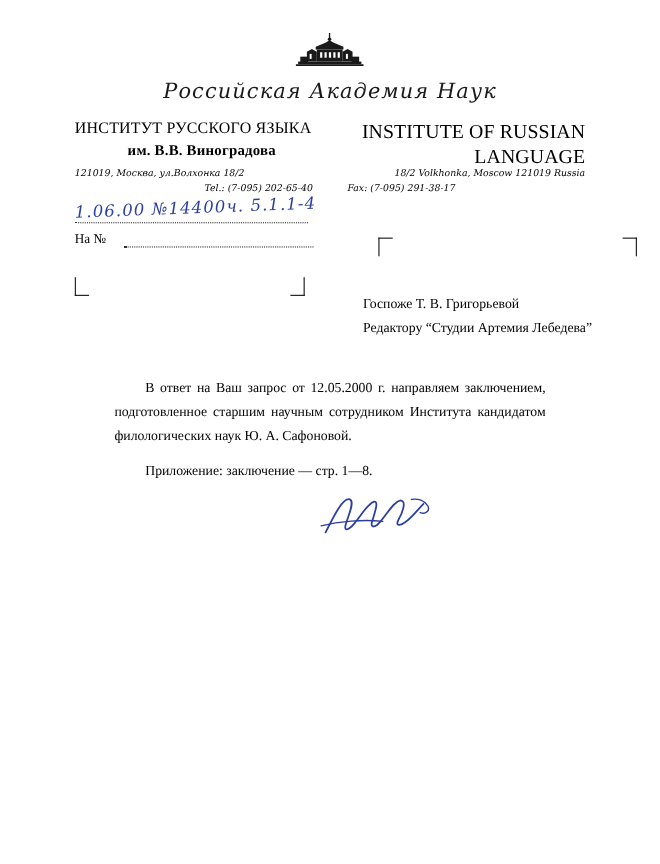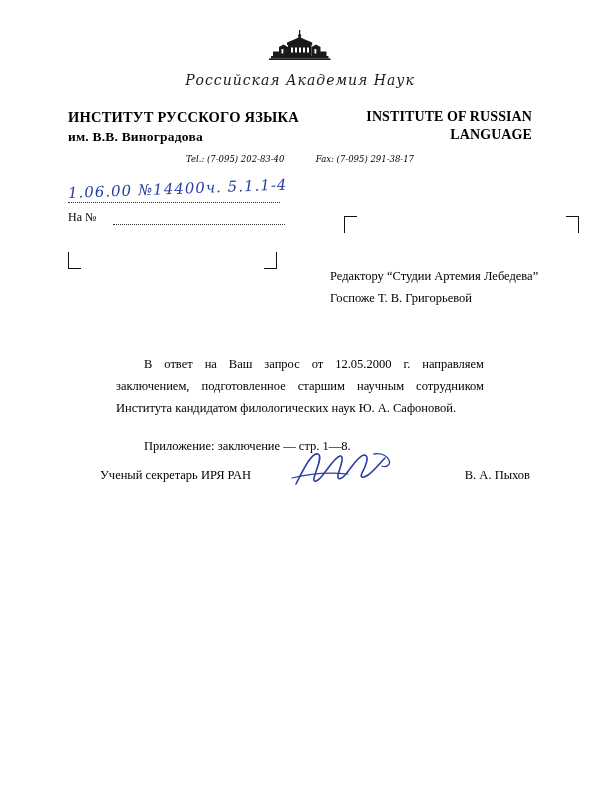--- a/index.html
+++ b/index.html
@@ -29,56 +29,57 @@
     top: 30px;
     left: 0;
     width: 600px;
     text-align: center;
   }
   .emblem-svg { display: block; margin: 0 auto; }
   .academy-name {
     margin-top: 2px;
     font-family: "DejaVu Serif", serif;
     font-style: italic;
-    font-size: 14px;
+    font-size: 19px;
     letter-spacing: 1px;
     color: #1a1a1a;
   }
 
   
   .letterhead {
     position: absolute;
     top: 108px;
     left: 68px;
     width: 464px;
     display: flex;
     justify-content: space-between;
     align-items: flex-start;
   }
   .lh-left { width: 232px; }
   .lh-right { width: 228px; text-align: right; }
 
   .inst-ru-line1 {
     font-family: "Liberation Serif", serif;
-    font-weight: bold;
+    font-weight: normal;
     font-size: 14.5px;
     letter-spacing: 0.2px;
     line-height: 1.25;
   }
   .inst-ru-line2 {
     font-family: "Liberation Serif", serif;
     font-weight: bold;
     font-size: 13.5px;
     margin-top: 3px;
     letter-spacing: 0.2px;
+    margin-left: 48px;
   }
   .inst-en-line1 {
     font-family: "Liberation Serif", serif;
-    font-weight: bold;
-    font-size: 14px;
+    font-weight: normal;
+    font-size: 18px;
     letter-spacing: 0.1px;
     line-height: 1.25;
   }
   .inst-en-line2 {
     font-family: "Liberation Serif", serif;
     font-weight: bold;
     font-size: 13.5px;
     margin-top: 3px;
   }
 
@@ -167,21 +168,21 @@
   .body-text {
     position: absolute;
     top: 338px;
     left: 100px;
     width: 400px;
     font-family: "Liberation Serif", serif;
     font-size: 12.5px;
     line-height: 1.75;
     text-align: justify;
   }
-  .body-text p { margin: 16px; }
+  .body-text p { margin: 4px; }
   .body-text p + p { margin-top: 10px; }
   .indent { display: inline-block; width: 28px; }
 
   
   .sig-row {
     position: absolute;
     top: 468px;
     left: 100px;
     width: 430px;
     display: flex;
@@ -242,22 +243,26 @@
     <div class="lh-left">
       <div class="inst-ru-line1">ИНСТИТУТ РУССКОГО ЯЗЫКА</div>
       <div class="inst-ru-line2">им.  В.В. Виноградова</div>
     </div>
     <div class="lh-right">
       <div class="inst-en-line1">INSTITUTE OF RUSSIAN LANGUAGE</div>
     </div>
   </div>
 
   <div class="addr-block">
+    <div class="addr-row">
+      <div class="addr-left">121019, Москва, ул.Волхонка 18/2</div>
+      <div class="addr-right">18/2 Volkhonka, Moscow 121019 Russia</div>
+    </div>
     <div class="addr-center">
-      <span>Tel.: (7-095) 202-83-40</span>
+      <span>Tel.: (7-095) 202-65-40</span>
       <span style="display:inline-block;width:26px"></span>
       <span>Fax: (7-095) 291-38-17</span>
     </div>
   </div>
 
   <div class="ref-area">
     <div class="ref-line">
       <span class="dotted" style="width:212px"></span>
       <span class="handwriting">1.06.00  №14400ч. 5.1.1-4</span>
     </div>
@@ -266,33 +271,29 @@
       <span class="dotted" style="width:172px"></span>
     </div>
   </div>
 
   <div class="bracket left" style="top:216px; left:344px;"></div>
   <div class="bracket right" style="top:216px; left:566px;"></div>
   <div class="bracket bl" style="top:252px; left:68px;"></div>
   <div class="bracket br" style="top:252px; left:264px;"></div>
 
   <div class="addressee">
+    <div>Госпоже Т. В. Григорьевой</div>
     <div>Редактору “Студии Артемия Лебедева”</div>
-    <div>Госпоже Т. В. Григорьевой</div>
   </div>
 
   <div class="body-text">
     <p><span class="indent"></span><span>В ответ на Ваш запрос от 12.05.2000 г. направляем заключением, подготовленное старшим научным сотрудником Института кандидатом филологических наук Ю. А. Сафоновой.</span></p>
     <p><span class="indent"></span><span>Приложение: заключение — стр. 1—8.</span></p>
   </div>
 
-  <div class="sig-row">
-    <span>Ученый секретарь ИРЯ РАН</span>
-    <span>В. А. Пыхов</span>
-  </div>
 
   <div class="sig-mark">
     <svg width="110" height="50" viewBox="0 0 110 50" xmlns="http://www.w3.org/2000/svg">
       <g fill="none" stroke="#2a3fa0" stroke-width="1.6" stroke-linecap="round">
         <path d="M6 40 C 14 24, 22 8, 28 10 C 33 12, 26 26, 24 34 C 23 39, 27 38, 32 32 C 38 25, 44 14, 50 12 C 55 11, 50 24, 48 31 C 47 36, 51 36, 56 30 C 62 23, 68 12, 74 11 C 80 11, 76 22, 72 29 C 70 33, 72 35, 78 31 C 84 27, 90 19, 95 14"></path>
         <path d="M2 34 C 18 30, 40 28, 58 30" stroke-width="1.2"></path>
         <path d="M84 10 C 90 9, 96 11, 99 16 C 101 20, 97 24, 92 22" stroke-width="1.3"></path>
       </g>
     </svg>
   </div>

